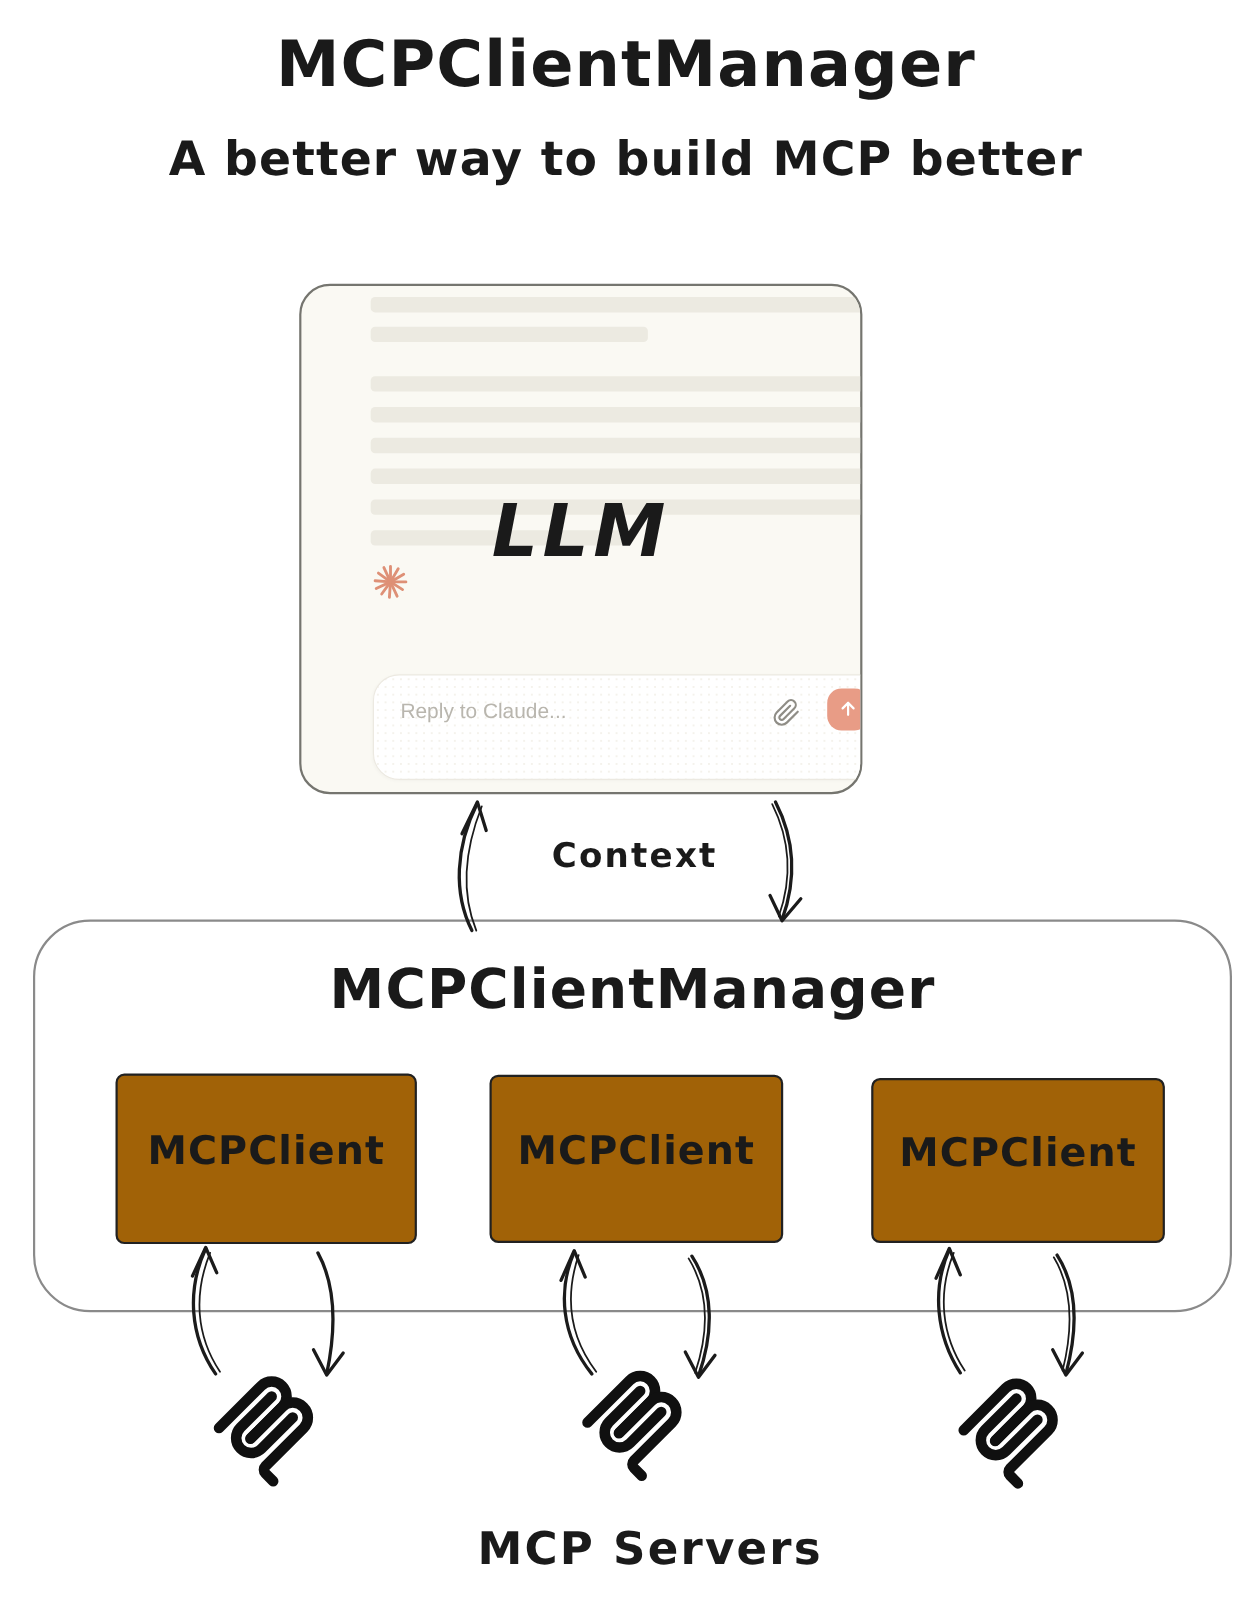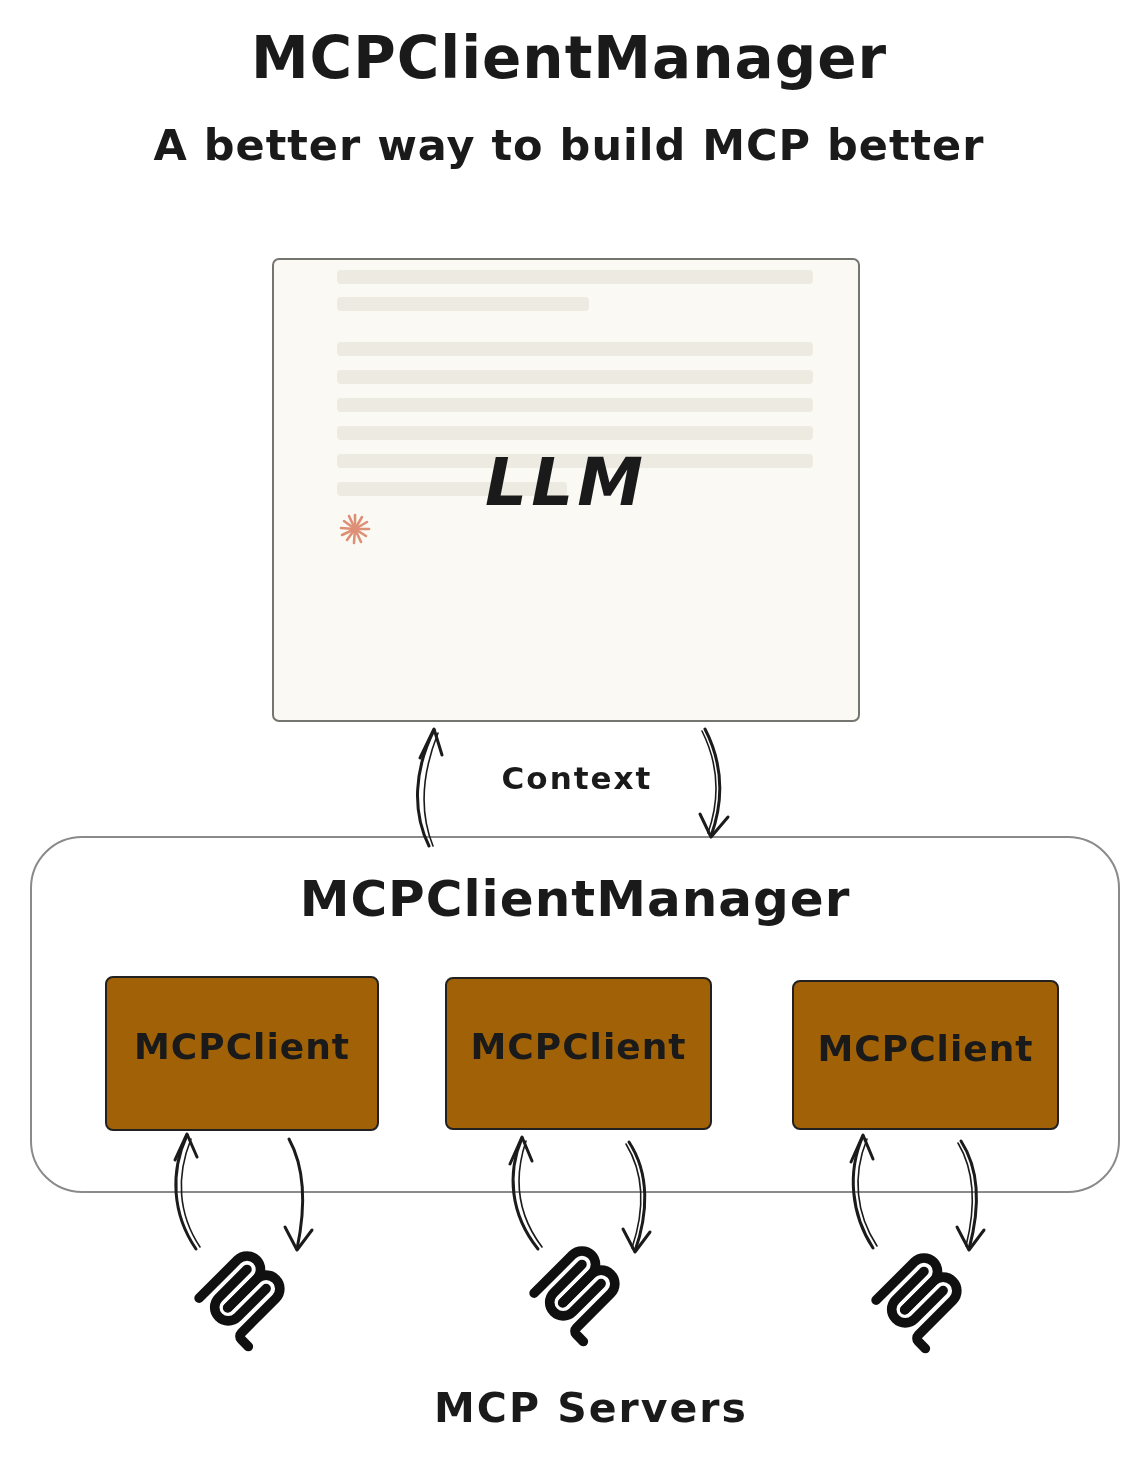--- a/index.html
+++ b/index.html
@@ -11,22 +11,22 @@
   }
   .hand { font-family:"DejaVu Sans", sans-serif; font-weight:bold; }
 
   
   .page-title { position:absolute; top:24px; left:0; width:100%;
     text-align:center; font-size:58px; letter-spacing:1px; }
   .page-subtitle { position:absolute; top:120px; left:0; width:100%;
     text-align:center; font-size:43px; font-weight:bold; letter-spacing:1px; }
 
   
-  .llm-window { position:absolute; left:272px; top:258px; width:588px; height:464px;
-    background:#faf9f3; border:2.5px solid #75756f; border-radius:7px; overflow:hidden; }
+  .llm-window { position:absolute; left:272px; top:258px; width:512px; height:464px;
+    background:#faf9f3; border:2.5px solid #75756f; border-radius:28px; overflow:hidden; }
   .skel { position:absolute; left:63px; height:14px; border-radius:4px; background:#eceae1; }
   .llm-label { position:absolute; left:0; top:184px; width:100%; text-align:center;
     font-size:66px; font-style:italic; letter-spacing:4px; }
   .spark { position:absolute; left:64px; top:252px; width:34px; height:34px; }
 
   .input-card { position:absolute; left:65px; top:353px; width:468px; height:96px;
     background:#ffffff; border:1.5px solid #ece9e1; border-radius:24px;
     box-shadow:0 1px 3px rgba(0,0,0,0.03);
     background-image:radial-gradient(#f4f2ec 1px, transparent 1px);
     background-size:7px 7px; }
@@ -103,20 +103,36 @@
           <line x1="17" y1="17" x2="16" y2="31"></line>
           <line x1="17" y1="17" x2="9" y2="28"></line>
           <line x1="17" y1="17" x2="4" y2="23"></line>
           <line x1="17" y1="17" x2="3" y2="16"></line>
           <line x1="17" y1="17" x2="6" y2="9"></line>
           <line x1="17" y1="17" x2="11" y2="4"></line>
         </g>
       </svg>
     </span>
 
+    <div class="input-card">
+      <input class="reply-input" type="text" placeholder="Reply to Claude..." style="">
+      <span class="attach-btn">
+        <svg viewBox="0 0 24 24" width="26" height="26" fill="none" stroke="#8f8d86" stroke-width="1.8" stroke-linecap="round" stroke-linejoin="round">
+          <path d="M21.44 11.05l-9.19 9.19a6 6 0 0 1-8.49-8.49l9.19-9.19a4 4 0 0 1 5.66 5.66l-9.2 9.19a2 2 0 0 1-2.83-2.83l8.49-8.48"></path>
+        </svg>
+      </span>
+      <button class="send-btn">
+        <span>
+          <svg viewBox="0 0 24 24" width="20" height="20" fill="none" stroke="#ffffff" stroke-width="2.4" stroke-linecap="round" stroke-linejoin="round">
+            <path d="M12 19V6"></path>
+              <path d="M6 12l6-6 6 6"></path>
+          </svg>
+        </span>
+      </button>
+    </div>
   </div>
 
   <div class="context-label hand">Context</div>
 
   <div class="manager-box">
     <div class="manager-title hand">MCPClientManager</div>
 
     <div class="client-box client-1">
       <span class="label">MCPClient</span>
     </div>

